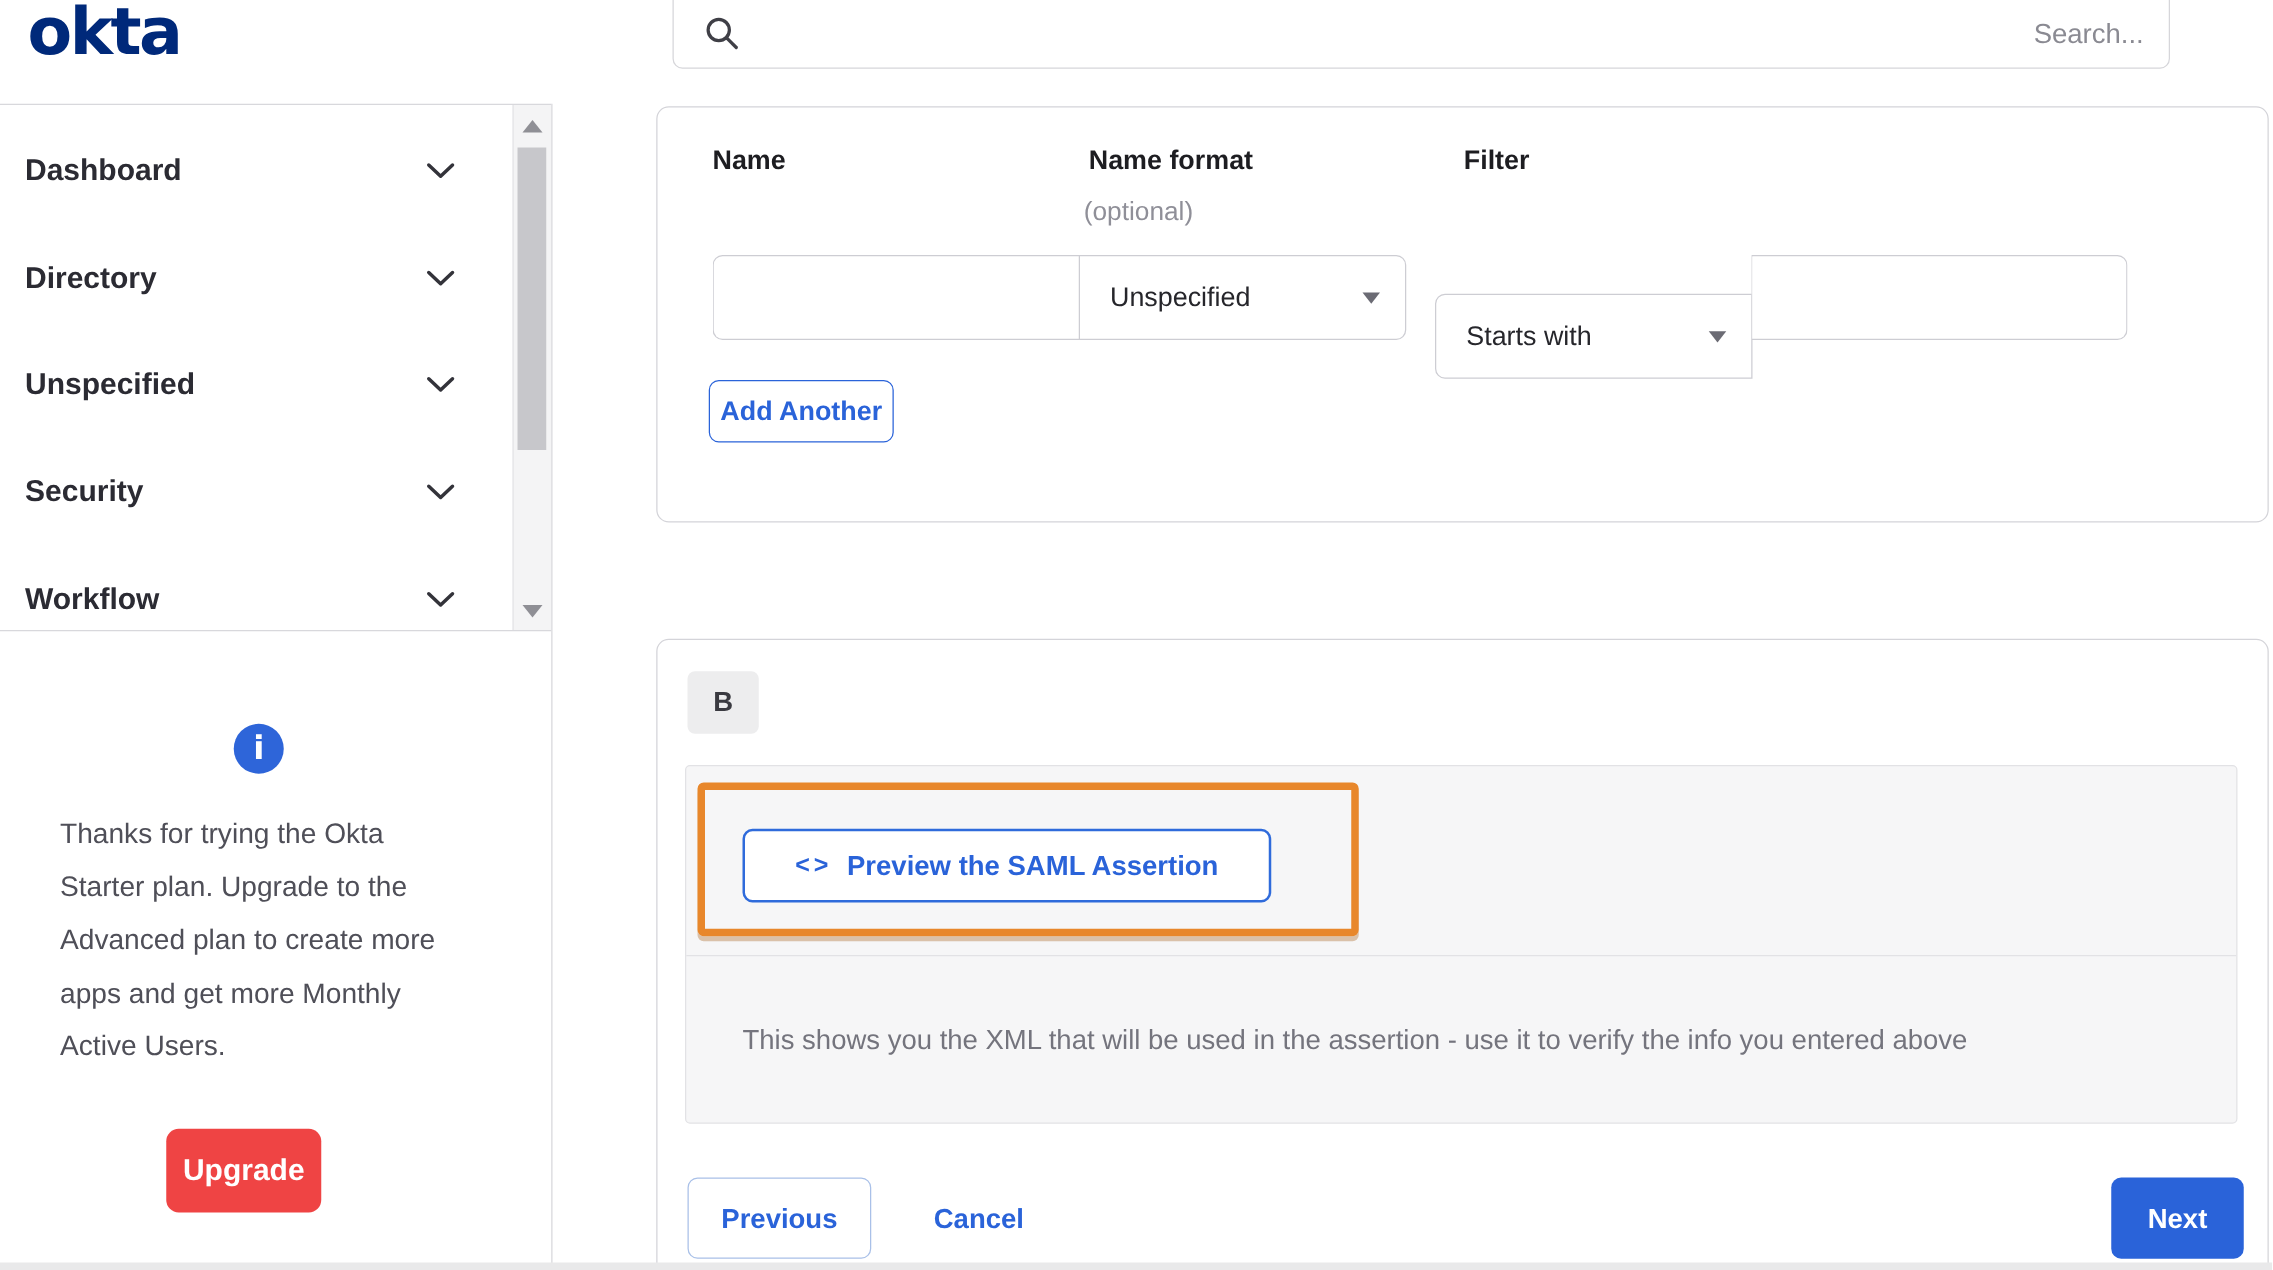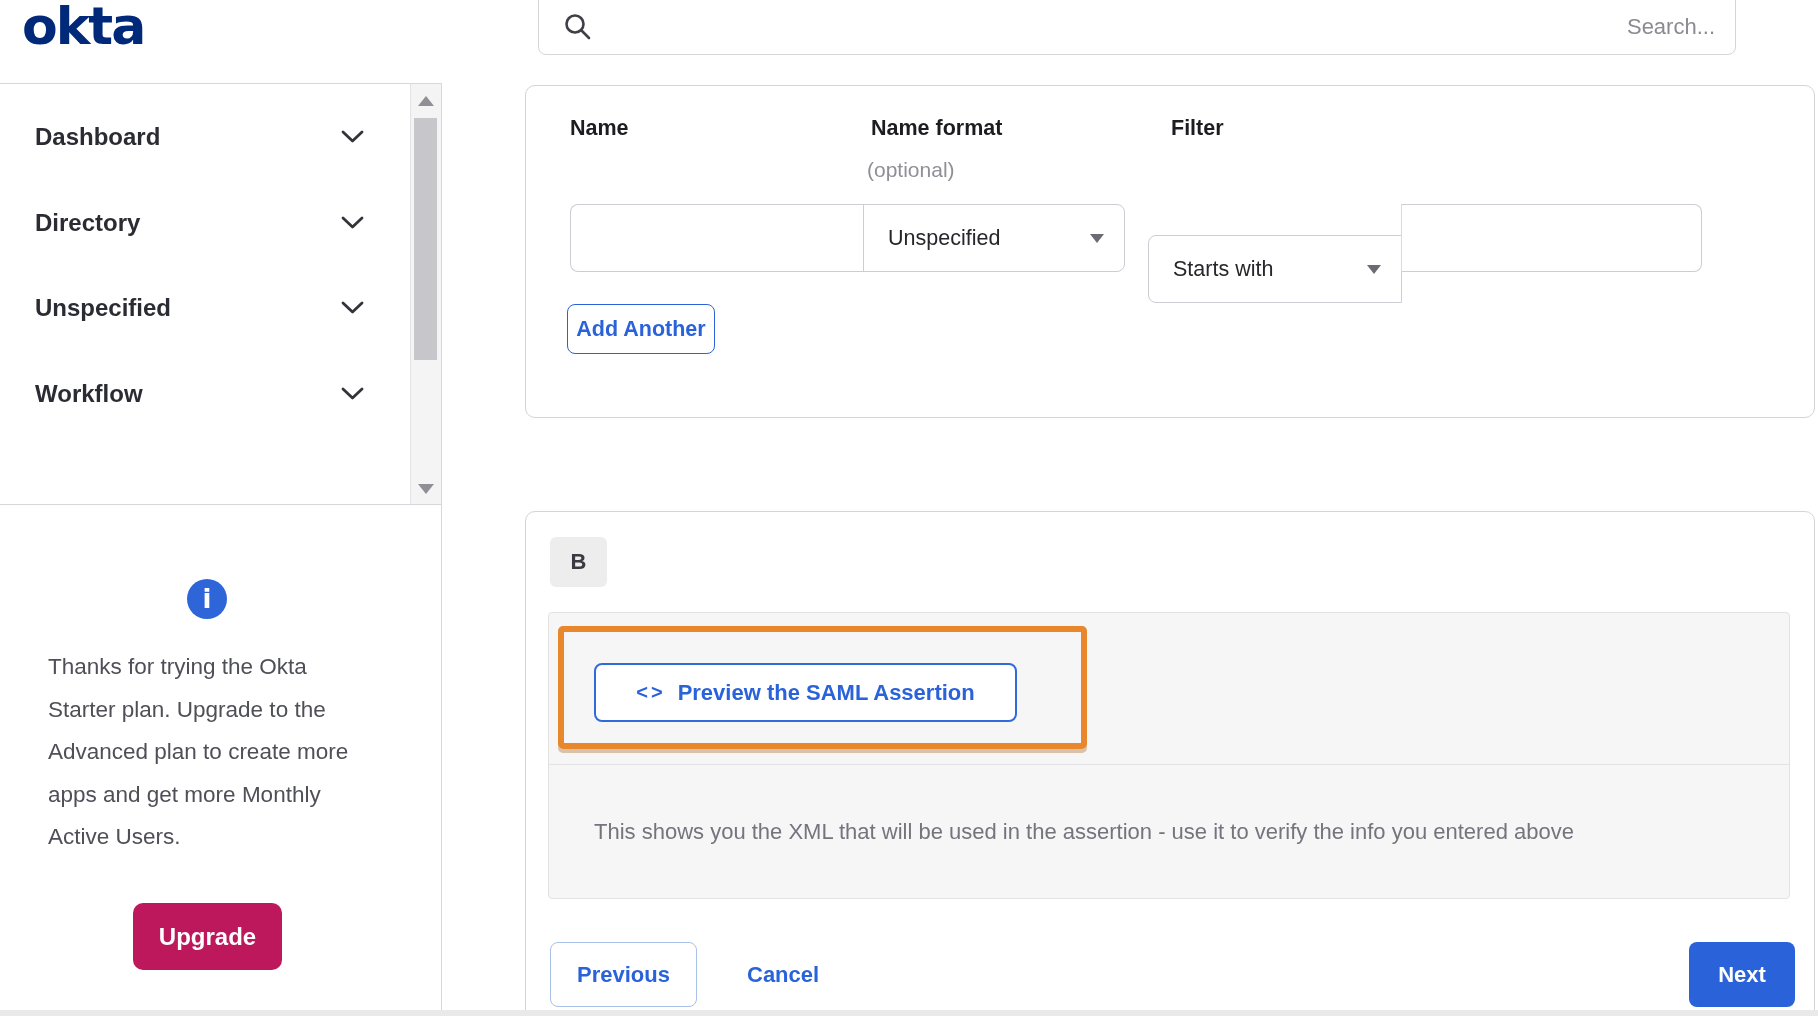--- a/index.html
+++ b/index.html
@@ -25,21 +25,21 @@
     flex: 1; border: none; outline: none; font-family: "Liberation Sans", sans-serif;
     font-size: 22px; color: #3a3a40; background: transparent; text-align: right;
   }
   .searchbar input::placeholder { color: #8a8a92; }
   
   .side-panel {
     position: absolute; left: 0; top: 83px; width: 441px; height: 422px;
     background: #fff; border-top: 1px solid #d8d8dc; border-bottom: 1px solid #d8d8dc;
     overflow: hidden;
   }
-  .nav { position: absolute; left: 0; top: 0; right: 31px; padding-top: 10px; padding-left: 15px; }
+  .nav { position: absolute; left: 0; top: 0; right: 31px; padding-top: 10px; }
   .nav-item {
     height: 85.75px; display: flex; align-items: center; justify-content: space-between;
     padding: 0 46px 0 20px; font-size: 24px; font-weight: 600; color: #2b2b33; cursor: pointer;
   }
   .v-divider { position: absolute; left: 441px; top: 83px; bottom: 0; width: 1px; background: #d8d8dc; }
   .side-scrollbar {
     position: absolute; right: 0; top: 0; bottom: 0; width: 31px;
     background: #f4f4f5; border-left: 1px solid #e3e3e6;
   }
   .sb-arrow { position: absolute; left: 0; right: 0; margin: auto; width: 0; height: 0; }
@@ -51,22 +51,22 @@
     position: absolute; left: 187px; top: 579px; width: 40px; height: 40px;
     border-radius: 50%; background: #2e65d9; color: #fff;
     display: flex; align-items: center; justify-content: center;
     font-size: 26px; font-weight: 700; font-family: "DejaVu Sans", sans-serif;
   }
   .upsell-text {
     position: absolute; left: 48px; top: 646px; width: 304px;
     font-size: 22.5px; line-height: 42.5px; color: #4f4f58;
   }
   .upgrade-btn {
-    position: absolute; left: 133px; top: 903px; width: 149px; height: 67px;
-    background: #be185d; border: none; border-radius: 10px; color: #fff;
+    position: absolute; left: 133px; top: 903px; width: 124px; height: 67px;
+    background: #ef4444; border: none; border-radius: 10px; color: #fff;
     font-family: "Liberation Sans", sans-serif; font-size: 24px; font-weight: 700; cursor: pointer;
   }
   
   .card {
     position: absolute; left: 525px; width: 1290px;
     background: #fff; border: 1.5px solid #d4d4d9; border-radius: 10px;
   }
   .card-a { top: 85px; height: 333px; }
   .card-b { top: 511px; height: 560px; }
   .col-label { position: absolute; font-size: 21.5px; font-weight: 700; color: #1d1d21; }
@@ -167,20 +167,26 @@
             <polyline points="2,2 11.5,11 21,2" fill="none" stroke="#33333a" stroke-width="2.8" stroke-linecap="round" stroke-linejoin="round"></polyline>
           </svg>
       </div>
       <div class="nav-item">
         <span>Unspecified</span>
         <svg width="23" height="14" viewBox="0 0 23 14">
             <polyline points="2,2 11.5,11 21,2" fill="none" stroke="#33333a" stroke-width="2.8" stroke-linecap="round" stroke-linejoin="round"></polyline>
           </svg>
       </div>
       <div class="nav-item">
+        <span>Security</span>
+        <svg width="23" height="14" viewBox="0 0 23 14">
+            <polyline points="2,2 11.5,11 21,2" fill="none" stroke="#33333a" stroke-width="2.8" stroke-linecap="round" stroke-linejoin="round"></polyline>
+          </svg>
+      </div>
+      <div class="nav-item">
         <span>Workflow</span>
         <svg width="23" height="14" viewBox="0 0 23 14">
             <polyline points="2,2 11.5,11 21,2" fill="none" stroke="#33333a" stroke-width="2.8" stroke-linecap="round" stroke-linejoin="round"></polyline>
           </svg>
       </div>
     </div>
     <div class="side-scrollbar">
       <div class="sb-arrow sb-up"></div>
       <div class="sb-thumb"></div>
       <div class="sb-arrow sb-down"></div>

